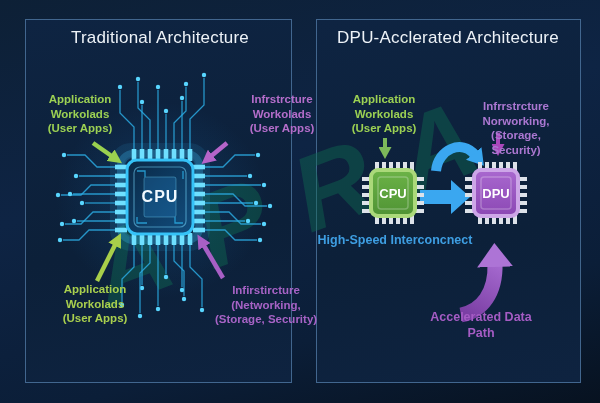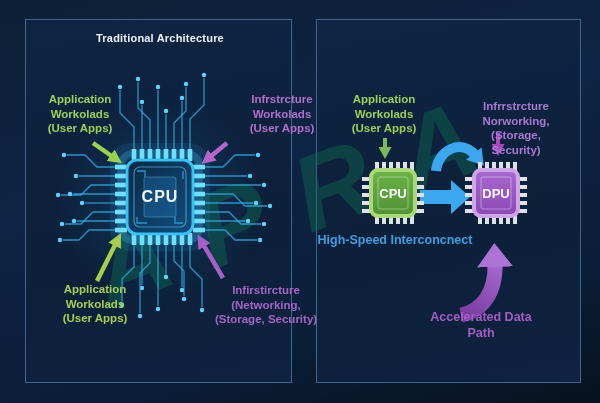--- a/index.html
+++ b/index.html
@@ -25,21 +25,21 @@
 
   .watermark{
     position:absolute;left:300px;top:198px;z-index:1;
     transform:translate(-50%,-50%) rotate(-20.5deg);
     font-size:106px;font-weight:bold;font-style:italic;letter-spacing:34px;
     color:#0f6e52;opacity:.42;white-space:nowrap;pointer-events:none;
   }
 
   .title{
     position:absolute;z-index:3;transform:translate(-50%,-50%);
-    color:#edf2f7;font-weight:bold;font-size:11px;letter-spacing:.2px;white-space:nowrap;
+    color:#edf2f7;font-weight:normal;font-size:17px;letter-spacing:.2px;white-space:nowrap;
   }
   #title-left{left:160px;top:38px;}
   #title-right{left:448px;top:38px;}
 
   .lbl{
     position:absolute;z-index:3;transform:translate(-50%,-50%);
     text-align:center;font-weight:bold;font-size:11.5px;line-height:1.27;
     white-space:pre-line;
   }
   .green{color:#9cd153;}
@@ -64,20 +64,21 @@
 <body>
 
 <div id="stage">
 
   <div class="panel" id="panel-left"></div>
   <div class="panel" id="panel-right"></div>
 
   <div class="watermark">APRA</div>
 
   <div class="title" id="title-left">Traditional Architecture</div>
+  <div class="title" id="title-right">DPU-Acclerated Architecture</div>
 
   <svg class="layer" id="svg-left" width="267" height="364" viewBox="0 0 267 364">
     <defs>
       <linearGradient id="chipFill" x1="0" y1="0" x2="1" y2="1">
         <stop offset="0" stop-color="#0a2946"></stop>
           <stop offset="1" stop-color="#114d7e"></stop>
       </linearGradient>
       <marker id="mGreenL" orient="auto" markerUnits="userSpaceOnUse" markerWidth="16" markerHeight="14" refX="3" refY="7">
         <path d="M0 0 L14 7 L0 14 Z" fill="#9ad14f"></path>
       </marker>

